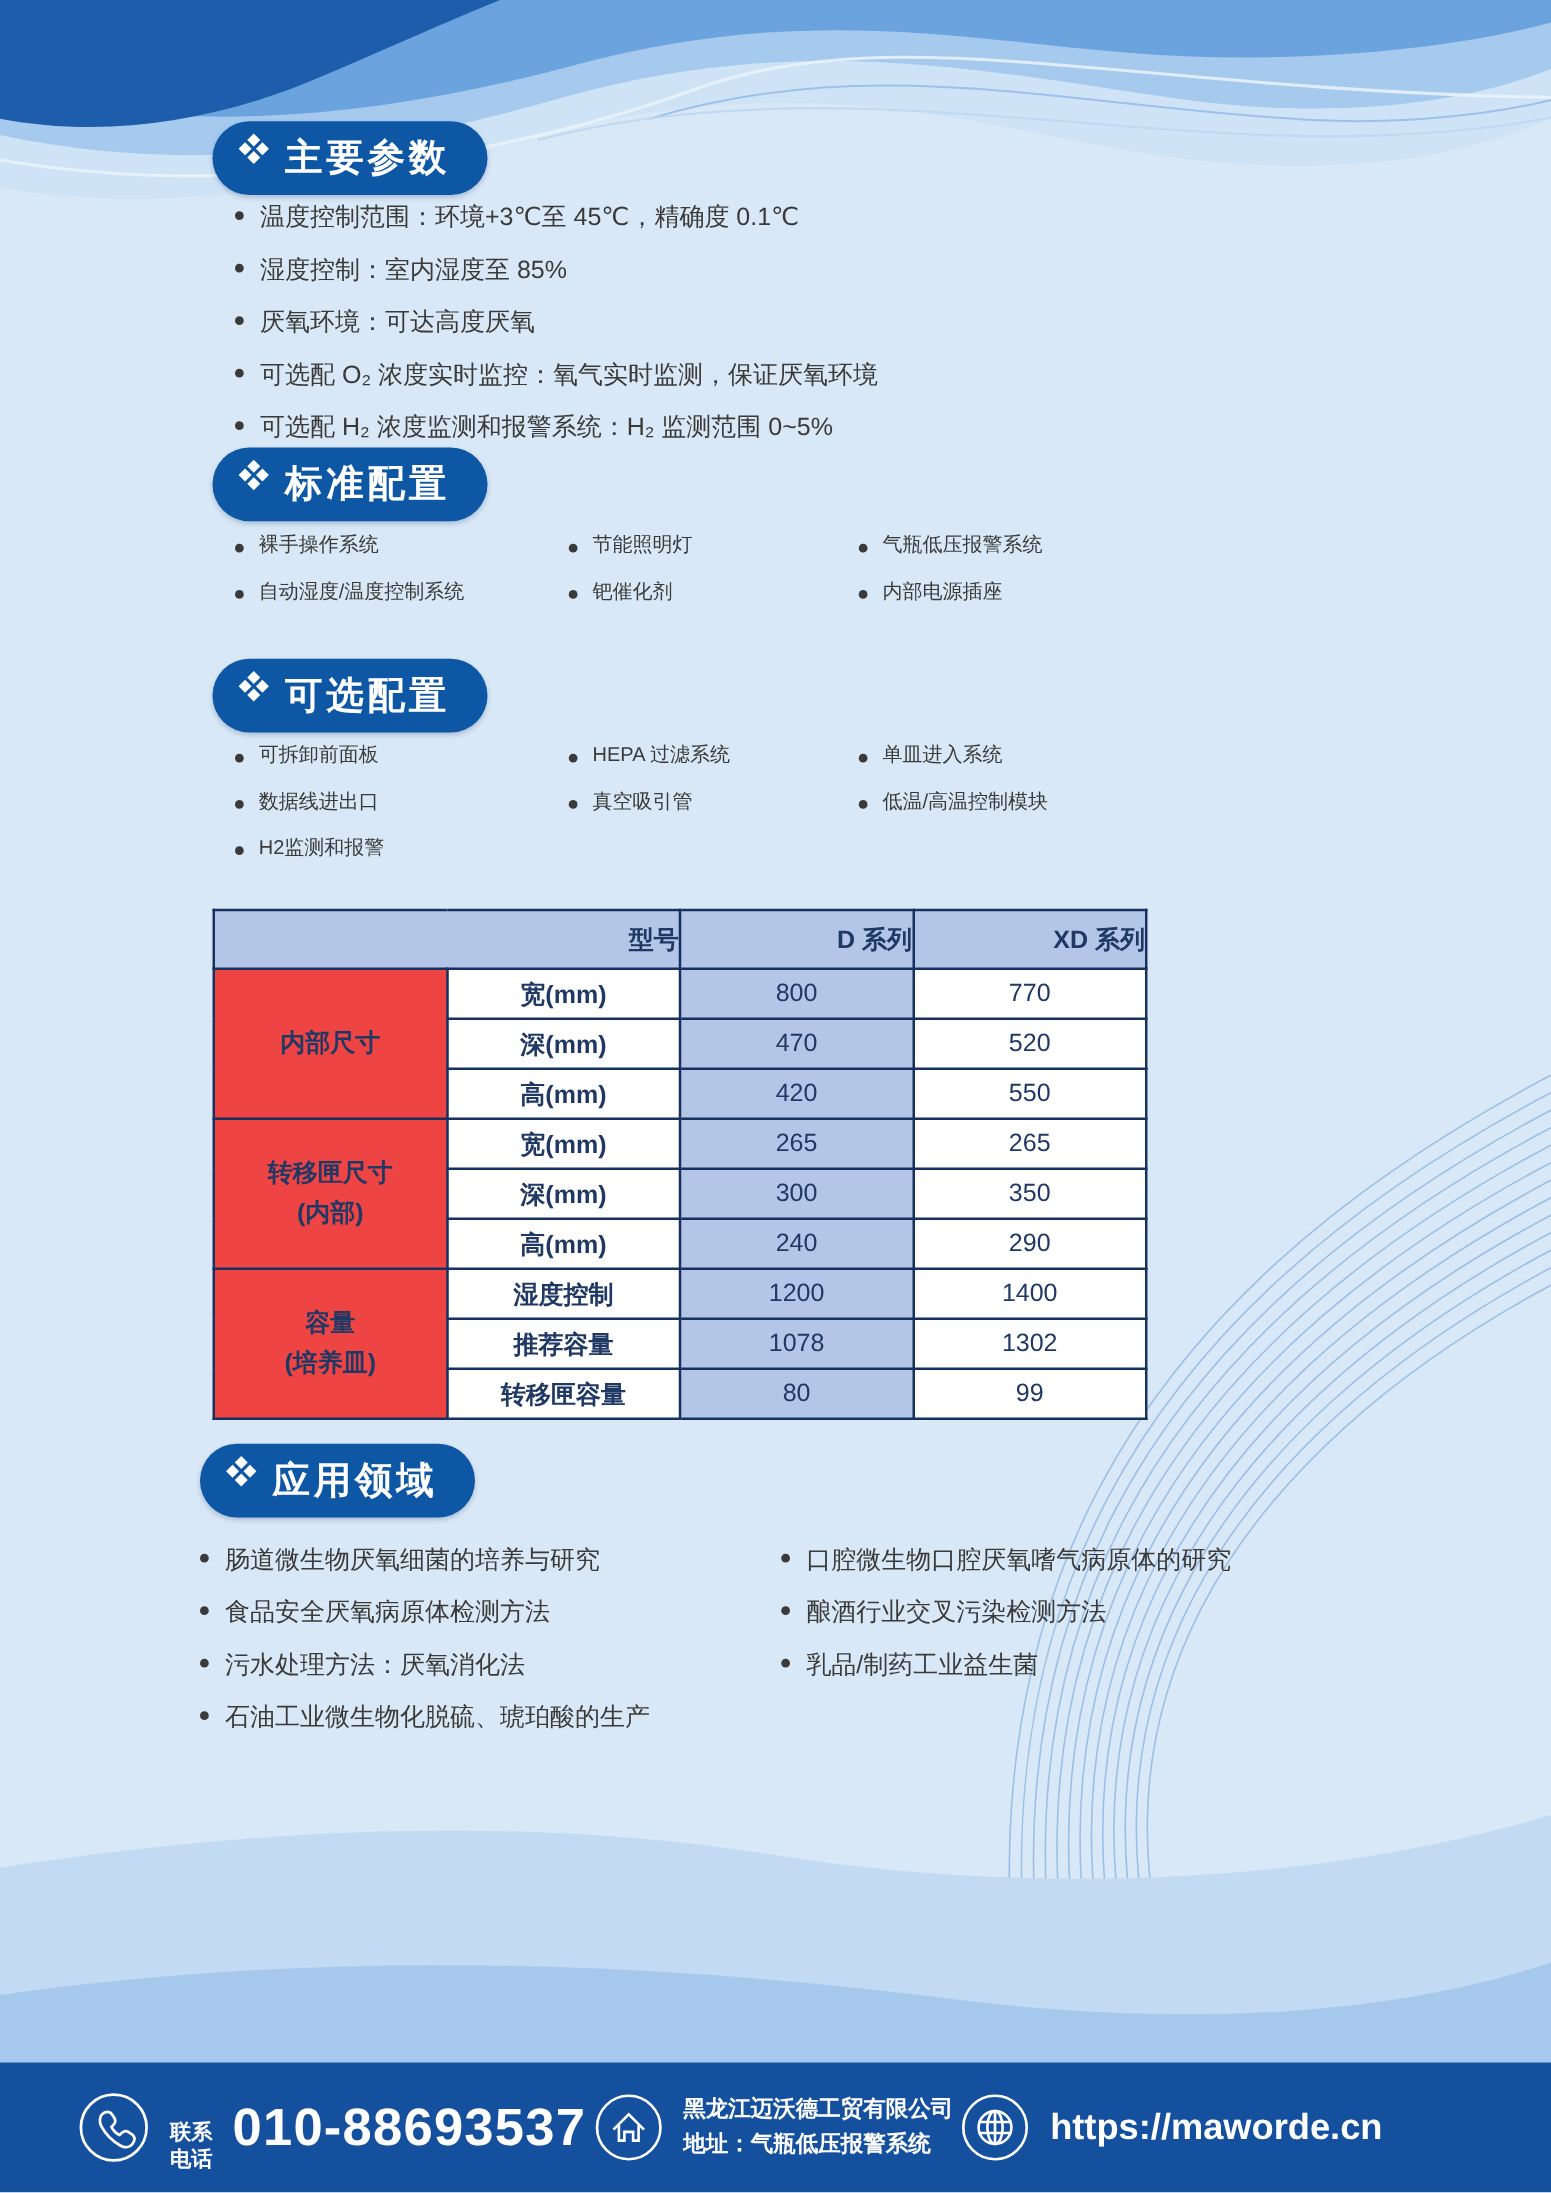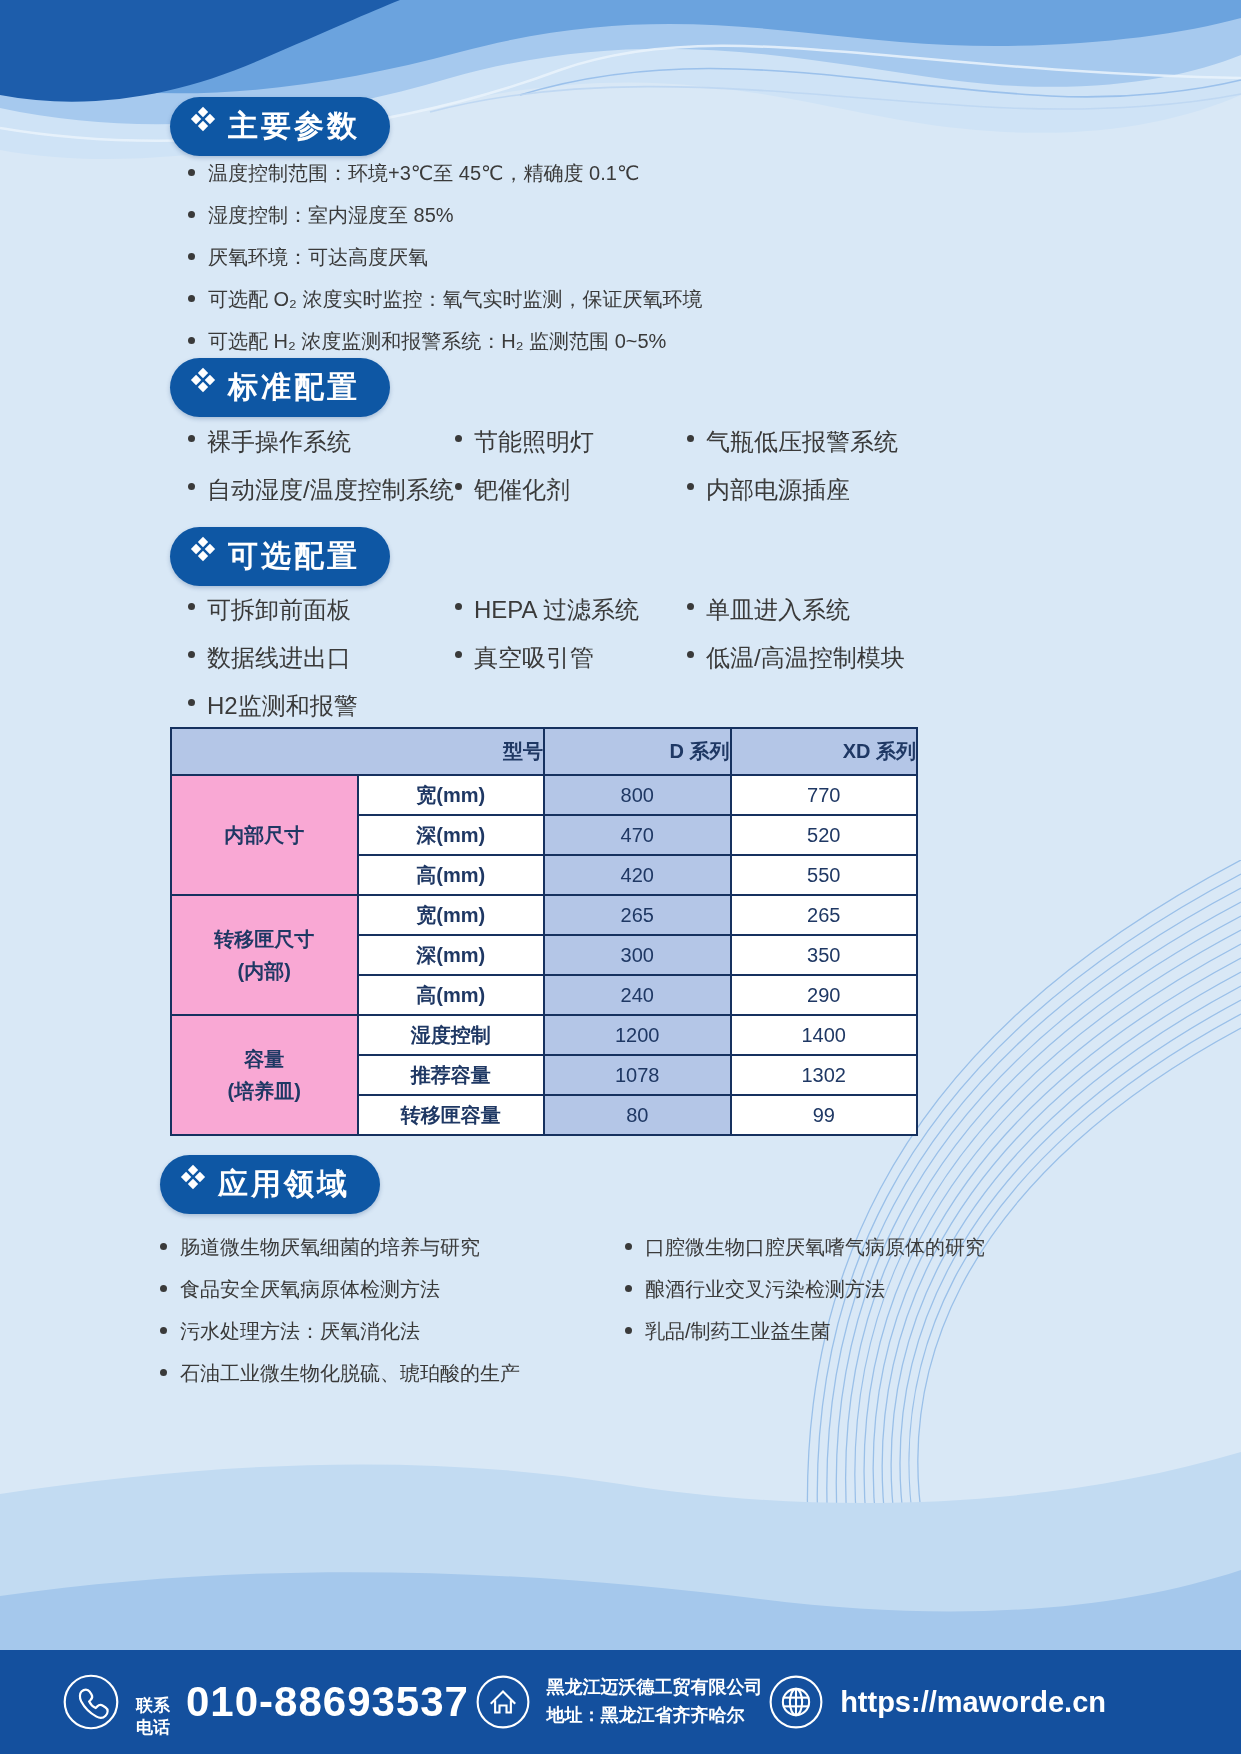--- a/index.html
+++ b/index.html
@@ -23,35 +23,35 @@
     z-index:3;
   }
   .pill .dico { display:inline-flex; }
 
   
   .blist { position:absolute; z-index:3; }
   .blist .item { display:flex; align-items:flex-start; gap:13px; font-size:20px; color:#3a3a3a; margin-bottom:15px; }
   .dot { flex:none; width:7px; height:7px; border-radius:50%; background:#3a3a3a; margin-top:9px; }
 
   .cfg-grid { position:absolute; display:grid; grid-template-columns:267px 232px 240px; row-gap:16px; z-index:3; }
-  .cfg-grid .item { display:flex; align-items:flex-start; gap:12px; font-size:24px; color:#3a3a3a; }
+  .cfg-grid .item { display:flex; align-items:flex-start; gap:12px; font-size:16px; color:#3a3a3a; }
 
   
   table.spec {
     position:absolute; left:170px; top:727px; width:748px;
     border-collapse:collapse; z-index:3; background:#ffffff;
     table-layout:fixed;
   }
   table.spec th, table.spec td {
     border:2px solid #16315f; text-align:center; vertical-align:middle;
     font-size:20px; color:#1f3864; padding:0;
   }
   table.spec th { height:45px; background:#b4c6e7; font-weight:bold;text-align:right; }
   table.spec td { height:38px; }
-  td.cat { width:170px; font-weight:bold; background:#f9a8d4; white-space:pre-line; line-height:1.6; }
+  td.cat { width:170px; font-weight:bold; background:#ef4444; white-space:pre-line; line-height:1.6; }
   td.lbl { width:135px; font-weight:bold; background:#ffffff; }
   td.vd  { width:220px; background:#b4c6e7; }
   td.vx  { width:221px; background:#ffffff; }
 
   
   .footer {
     position:absolute; left:0; bottom:0; width:1241px; height:104px;
     background:#14509e; display:flex; align-items:center; justify-content:space-between;
     padding:0 135px 0 62px; box-sizing:border-box; color:#ffffff; z-index:5;
   }
@@ -341,21 +341,21 @@
     <div class="fgroup">
       <span class="cicon">
         <svg width="56" height="56" viewBox="0 0 64 64" fill="none" stroke="#ffffff" stroke-width="2.4">
           <circle cx="32" cy="32" r="29"></circle>
           <path d="M18 34 L32 20 L46 34"></path>
           <path d="M23 30 L23 44 L28 44 L28 36 L36 36 L36 44 L41 44 L41 30"></path>
         </svg>
       </span>
       <span class="company-block">
         <span style="display:block">黑龙江迈沃德工贸有限公司</span>
-        <span style="display:block">地址：黑龙江省齐齐哈尔</span>
+        <span style="display:block">地址：气瓶低压报警系统</span>
       </span>
     </div>
 
     <div class="fgroup">
       <span class="cicon">
         <svg width="56" height="56" viewBox="0 0 64 64" fill="none" stroke="#ffffff" stroke-width="2.4">
           <circle cx="32" cy="32" r="29"></circle>
           <circle cx="32" cy="32" r="15"></circle>
           <ellipse cx="32" cy="32" rx="7" ry="15"></ellipse>
           <line x1="17" y1="27" x2="47" y2="27"></line>

